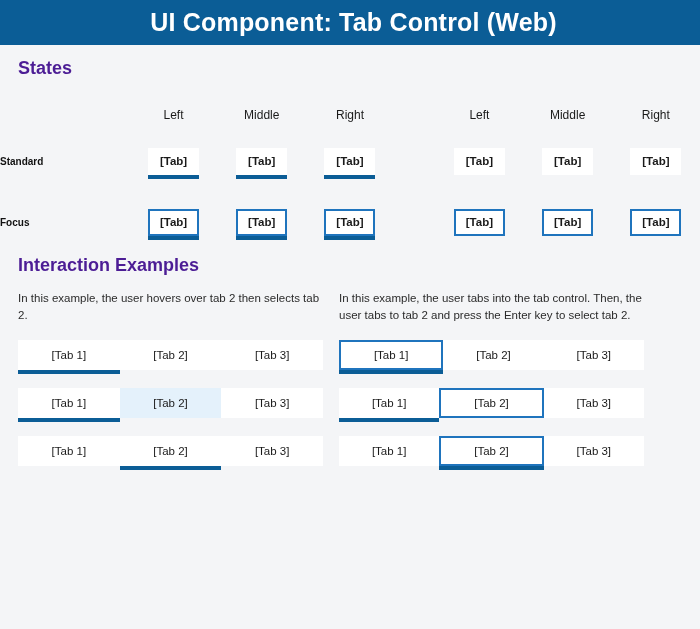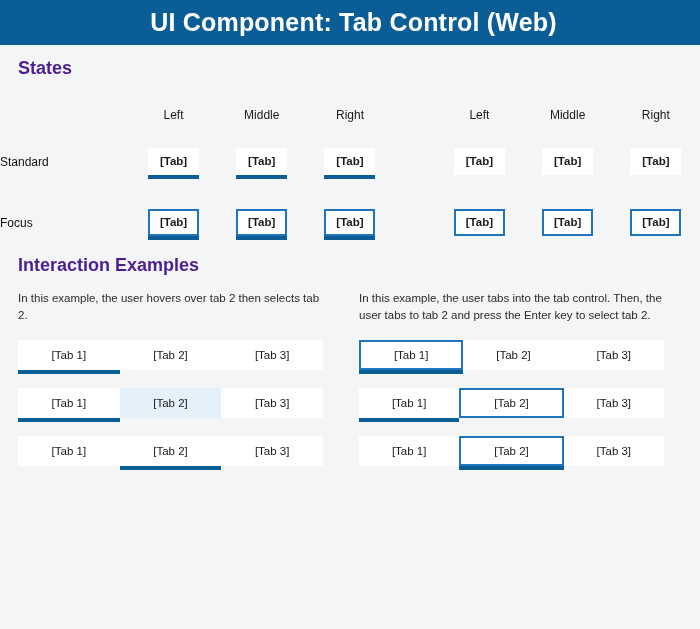--- a/index.html
+++ b/index.html
@@ -64,22 +64,22 @@
   }
   .sub-head {
     font-size: 12px;
     font-weight: normal;
     color: #1a1a1a;
     text-align: center;
     height: 32px;
     vertical-align: middle;
   }
   .row-label {
-    font-size: 12px;
-    font-weight: normal;
+    font-size: 10px;
+    font-weight: bold;
     color: #111111;
     text-align: left;
     padding-left: 18px;
     vertical-align: middle;
   }
   .cell {
     text-align: center;
     vertical-align: middle;
     height: 61px;
   }
@@ -116,21 +116,21 @@
     left: -2px;
     right: -2px;
     bottom: -6px;
   }
 
   
   .examples {
     display: flex;
     margin-top: 14px;
     padding: 0 18px;
-    gap: 36px;
+    gap: 16px;
   }
   .example-col { width: 305px; }
   .caption {
     font-size: 11.5px;
     line-height: 17px;
     color: #2b2b2b;
     height: 50px;
   }
   .tabstrip {
     display: flex;

